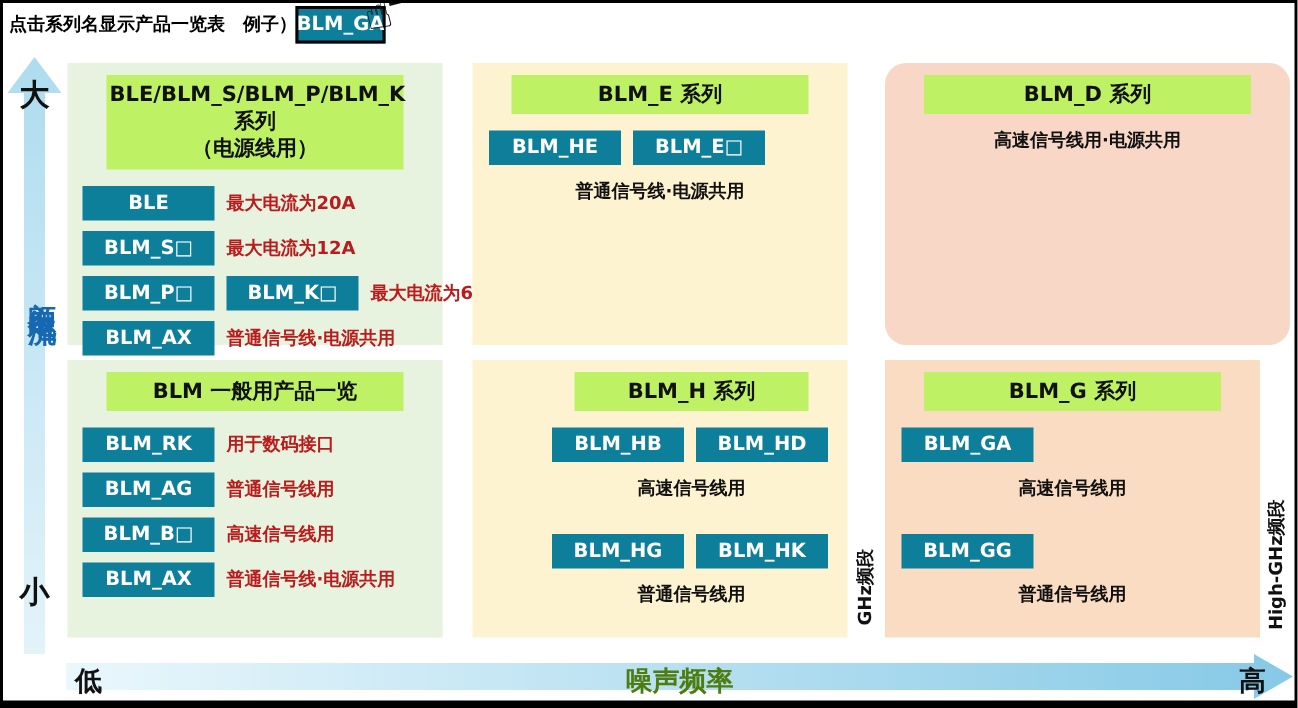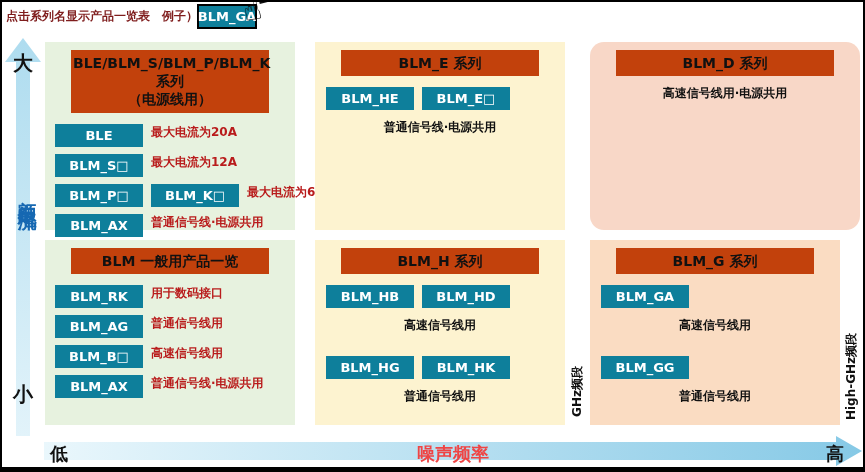--- a/index.html
+++ b/index.html
@@ -3,60 +3,60 @@
 <meta charset="utf-8">
 <style>
   * { margin:0; padding:0; box-sizing:border-box; }
   html,body { background:#888; }
   body { font-family:"DejaVu Sans","Liberation Sans",sans-serif; }
   .stage {
     position:relative; width:865px; height:472px; background:#fff;
     border:2px solid #000; border-bottom-width:5px; overflow:hidden;
   }
   
-  .note { position:absolute; left:4px; top:6px; font-size:12px; font-weight:600; color:#7f1d1d; }
+  .note { position:absolute; left:4px; top:6px; font-size:12px; font-weight:600; color:#000000; }
   .example-btn {
     position:absolute; left:195px; top:2px; width:60px; height:25px;
     background:#0e7f9b; border:2px solid #000; color:#fff; font-weight:bold;
     font-size:13px; display:flex; align-items:center; justify-content:center;
     font-family:inherit; cursor:pointer;
   }
   .cursor {
     position:absolute; left:241px; top:-7px; font-size:30px; line-height:1;
     color:#111; transform:rotate(-14deg); z-index:5;
   }
   .cursor::before { content:""; position:absolute; right:-6px; top:1px; width:9px; height:2px; background:#111; transform:rotate(38deg); }
   .cursor::after  { content:""; position:absolute; right:-9px; top:9px; width:9px; height:2px; background:#111; }
   
   .y-arrow { position:absolute; left:3px; top:36px; }
   .y-top    { position:absolute; left:3px; top:48px;  width:36px; text-align:center; font-size:20px; font-weight:bold; color:#111; }
   .y-label  { position:absolute; left:3px; top:184px; width:36px; display:flex; justify-content:center;
               writing-mode:vertical-rl; font-size:19px; font-weight:bold; color:#1668b2; letter-spacing:3px; }
   .y-bottom { position:absolute; left:3px; top:379px; width:36px; text-align:center; font-size:20px; font-weight:bold; color:#111; }
   .x-arrow { position:absolute; left:42px; top:434px; }
   .x-left  { position:absolute; left:48px;  top:440px; font-size:18px; font-weight:bold; color:#111; }
-  .x-label { position:absolute; left:42px;  top:440px; width:818px; text-align:center; font-size:18px; font-weight:bold; color:#ef4444; }
+  .x-label { position:absolute; left:42px;  top:440px; width:818px; text-align:center; font-size:18px; font-weight:bold; color:#4d7c0f; }
   .x-right { position:absolute; left:824px; top:440px; font-size:18px; font-weight:bold; color:#111; }
   
   .band { position:absolute; font-size:12px; font-weight:bold; color:#111; text-align:center; white-space:nowrap; }
   .band.ghz  { left:541px; top:381px; width:68px;  transform:rotate(-90deg); }
   .band.high { left:799px; top:366px; width:100px; transform:rotate(-90deg); }
   
   .panel { position:absolute; }
   .p-power   { left:43px;  top:40px;  width:250px; height:188px; background:#e7f2df; }
   .p-general { left:43px;  top:238px; width:250px; height:185px; background:#e7f2df; }
   .p-e       { left:313px; top:40px;  width:250px; height:188px; background:#fdf3d0; }
-  .p-h       { left:313px; top:238px; width:250px; height:185px; background:#fdf3d0; }
+  .p-h       { left:313px; top:238px; width:250px; height:185px; background:#fdf3d0;padding-left:42px; }
   .p-d       { left:588px; top:40px;  width:270px; height:188px; background:#f8d7c7;border-radius:14px; }
   .p-g       { left:588px; top:238px; width:250px; height:185px; background:#fadcc2; }
   .title-box {
-    background:#c2410c; margin:8px 26px 0; padding:4px 2px; text-align:center;
+    background:#bef264; margin:8px 26px 0; padding:4px 2px; text-align:center;
     font-weight:bold; font-size:14px; line-height:1.3; color:#111;
   }
-  .row { display:flex; gap:8px; margin:7px 10px 0; }
+  .row { display:flex; align-items:center; gap:8px; margin:7px 10px 0; }
   .row.first { margin-top:11px; }
   .btn {
     flex:0 0 auto; width:88px; height:23px; background:#0e7f9b; color:#fff;
     border:0; font-weight:bold; font-size:13px; display:flex; align-items:center;
     justify-content:center; font-family:inherit; cursor:pointer;
   }
   .desc { font-size:12px; font-weight:bold; color:#b91c1c; white-space:nowrap; }
   .btn-row { display:flex; gap:8px; margin:11px 0 0 11px; }
   .btn-row.second { margin-top:22px; }
   .desc-center { text-align:center; font-size:12px; font-weight:bold; color:#111; margin-top:9px; }

